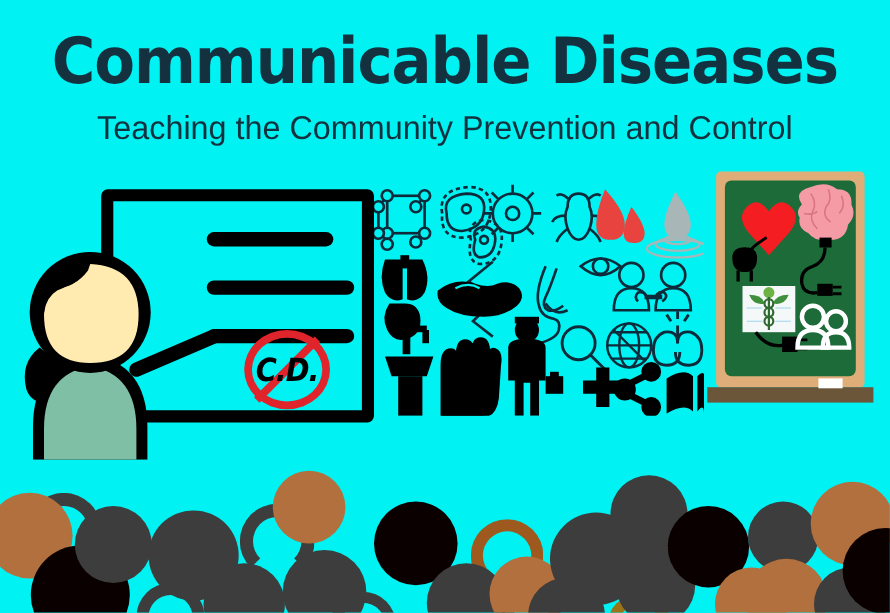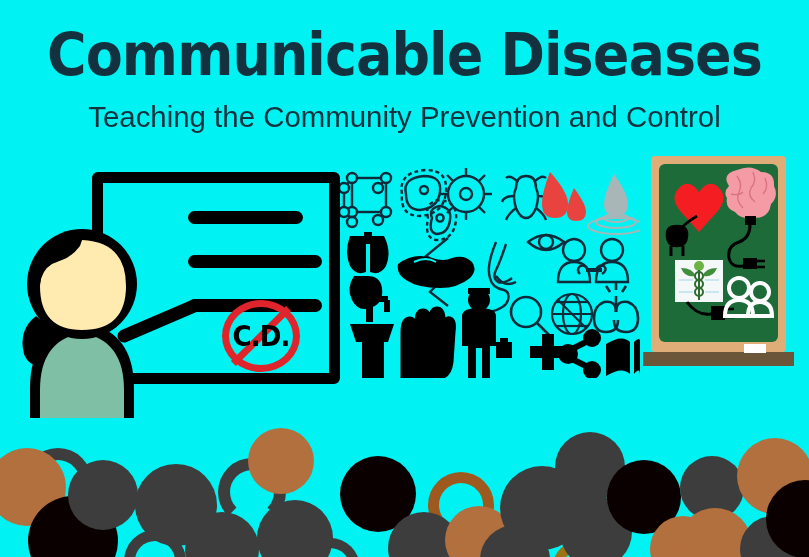--- a/index.html
+++ b/index.html
@@ -50,21 +50,21 @@
     position:absolute; left:85px; height:13px;
     background:#000; border-radius:7px;
   }
   .wb-line.l1 { top:28px; width:115px; }
   .wb-line.l2 { top:72px; width:134px; }
   .wb-line.l3 { top:116px; width:134px; }
 
   
   .no-cd {
     position:absolute; left:222px; top:300px;
-    width:78px; height:72px;
+    width:78px; height:72px;font-style:italic;
   }
   .no-cd .ring {
     position:absolute; inset:0;
     border:7px solid #e0242b;
     border-radius:50%;
   }
   .no-cd .slash {
     position:absolute; left:50%; top:50%;
     width:78px; height:7px;
     background:#e0242b;

